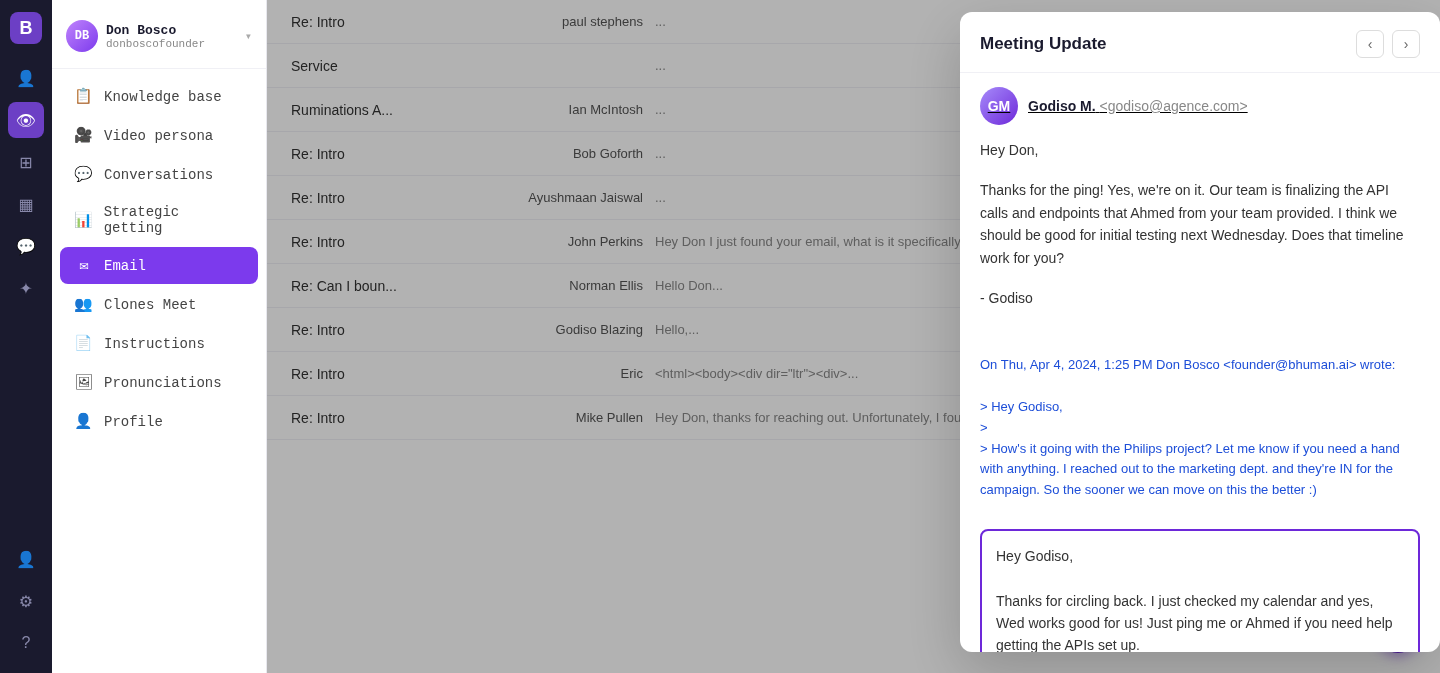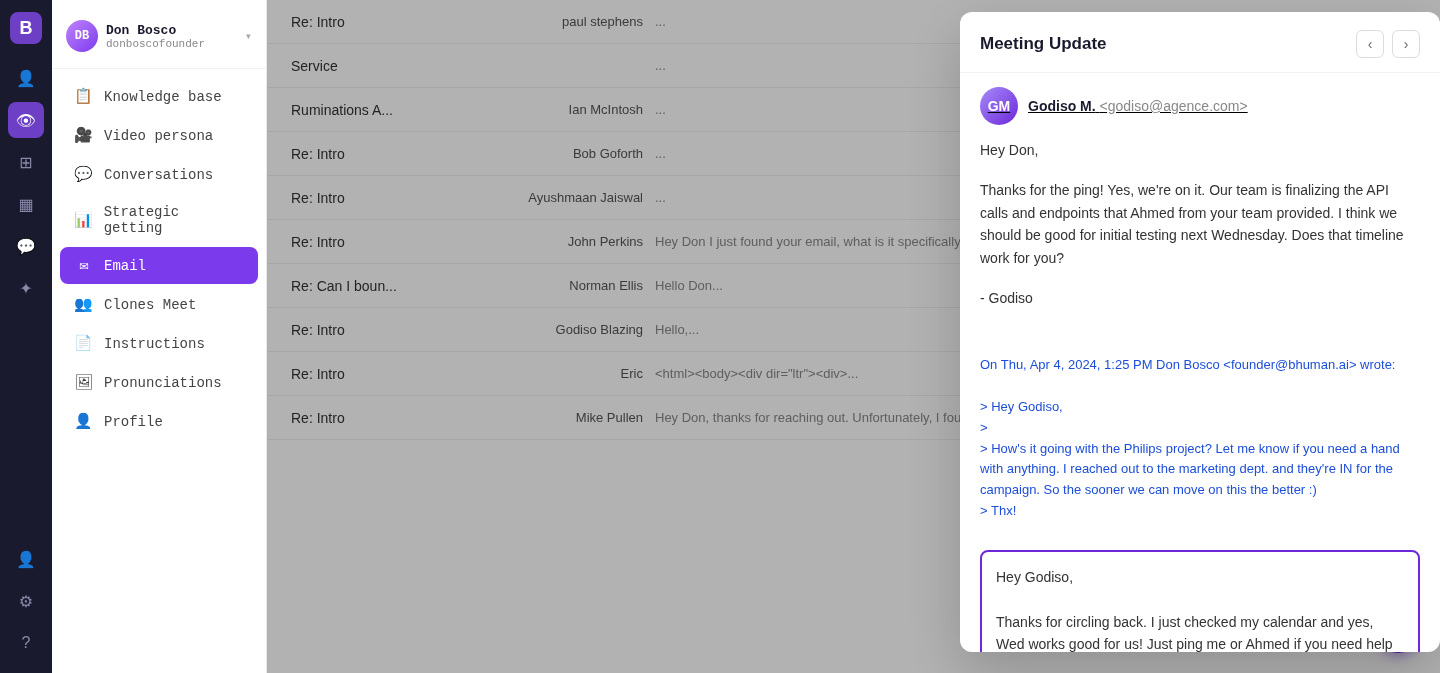--- a/index.html
+++ b/index.html
@@ -360,21 +360,20 @@
         <p class="modal-text">Thanks for the ping! Yes, we're on it. Our team is finalizing the API calls and endpoints that Ahmed from your team provided. I think we should be good for initial testing next Wednesday. Does that timeline work for you?</p>
         <br>
         <p class="modal-text">- Godiso</p>
         <br>
         <div class="quoted-text">
           <p>On Thu, Apr 4, 2024, 1:25 PM Don Bosco &lt;founder@bhuman.ai&gt; wrote:</p>
           <br>
           <p>&gt; Hey Godiso,</p>
           <p>&gt;</p>
           <p>&gt; How's it going with the Philips project? Let me know if you need a hand with anything. I reached out to the marketing dept. and they're IN for the campaign. So the sooner we can move on this the better :)</p>
-          <p>&gt; Thx!</p>
         </div>
       </div>
 
       <div class="reply-box">
         <textarea style="">Hey Godiso,
 
 Thanks for circling back. I just checked my calendar and yes, Wed works good for us! Just ping me or Ahmed if you need help getting the APIs set up.
 
 Appreciate it!
 

